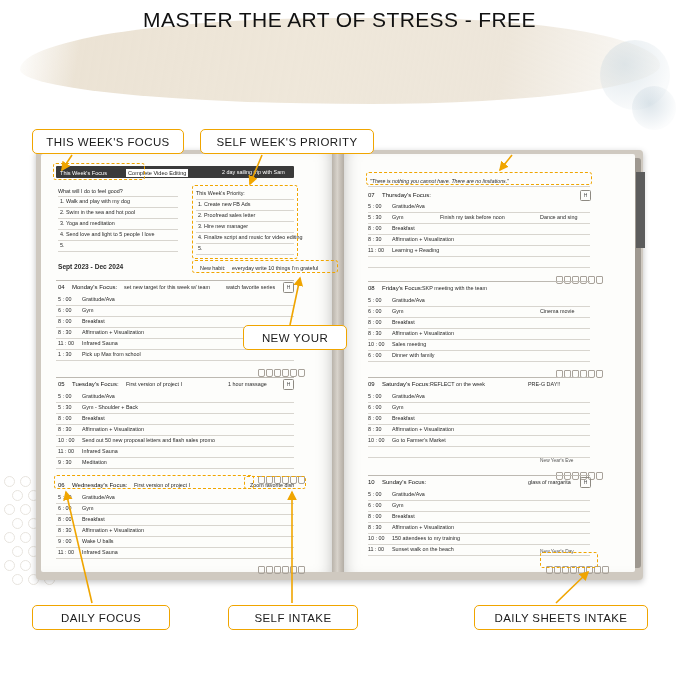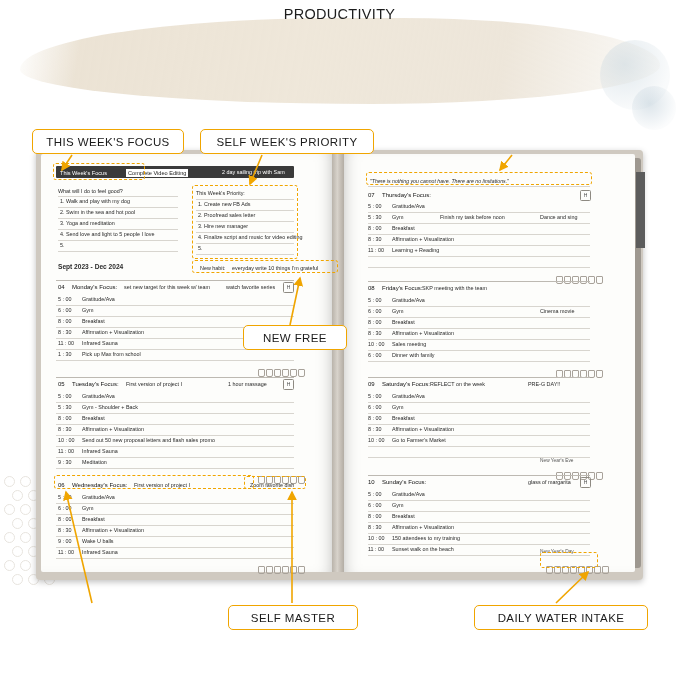--- a/index.html
+++ b/index.html
@@ -77,21 +77,21 @@
 </head>
 <body>
 
 <div class="page">
 
   <div class="banner">
     <div class="brush"></div>
     <div class="blob1"></div>
     <div class="blob2"></div>
     <div class="headline">
-      <div class="h-line3">PRODUCTIVITY</div>
+      <div class="h-line2">MASTER THE ART OF STRESS - FREE</div>
     </div>
   </div>
 
   <div class="dots">
     <i style="left:4px;top:6px"></i>
       <i style="left:20px;top:6px"></i>
       <i style="left:36px;top:6px"></i>
     <i style="left:12px;top:20px"></i>
       <i style="left:28px;top:20px"></i>
       <i style="left:44px;top:20px"></i>
@@ -370,27 +370,30 @@
   <div class="dash" style="left:244px;top:476px;width:62px;height:13px;"></div>
   <div class="dash" style="left:540px;top:552px;width:58px;height:16px;"></div>
 
   <div class="callout" style="left:32px;top:129px;width:152px;height:25px;">
     <span>THIS WEEK'S FOCUS</span>
   </div>
   <div class="callout" style="left:200px;top:129px;width:174px;height:25px;">
     <span>SELF WEEK'S PRIORITY</span>
   </div>
   <div class="callout" style="left:243px;top:325px;width:104px;height:25px;">
-    <span>NEW FREE</span>
+    <span>NEW YOUR</span>
+  </div>
+  <div class="callout" style="left:32px;top:605px;width:138px;height:25px;">
+    <span>DAILY FOCUS</span>
   </div>
   <div class="callout" style="left:228px;top:605px;width:130px;height:25px;">
-    <span>SELF MASTER</span>
+    <span>SELF INTAKE</span>
   </div>
   <div class="callout" style="left:474px;top:605px;width:174px;height:25px;">
-    <span>DAILY WATER INTAKE</span>
+    <span>DAILY SHEETS INTAKE</span>
   </div>
 
   <svg class="arrowsvg" style="left:0;top:0;width:679px;height:679px;">
     <defs>
       <marker id="ah" markerWidth="7" markerHeight="7" refX="5" refY="3" orient="auto">
         <path d="M0,0 L6,3 L0,6 z" fill="#f0a500"></path>
       </marker>
     </defs>
 
     <path d="M72,155 L62,170" stroke="#f0a500" stroke-width="1.6" fill="none" marker-end="url(#ah)"></path>

